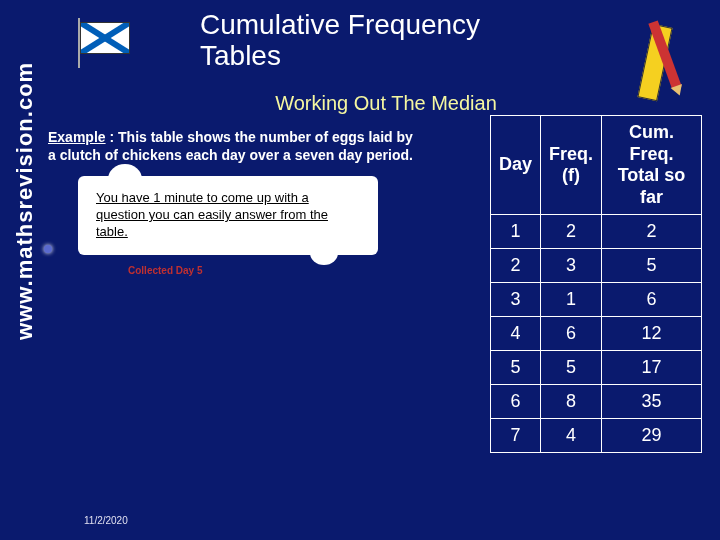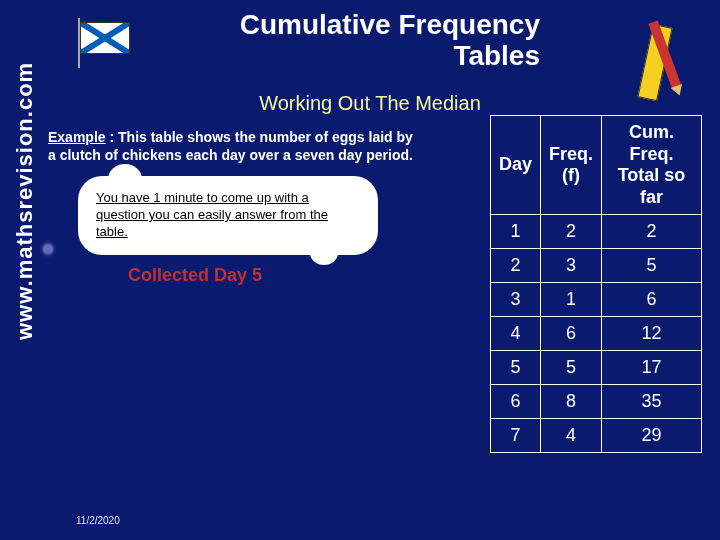--- a/index.html
+++ b/index.html
@@ -1,49 +1,49 @@
 <!DOCTYPE html>
 <html><head>
 <meta charset="utf-8">
 <style>
   * { box-sizing: border-box; margin: 0; padding: 0; }
   body { width: 720px; height: 540px; background: #0a1a6e; font-family: "Comic Sans MS", cursive, sans-serif; color: white; overflow: hidden; position: relative; }
   .slide { width: 100%; height: 100%; position: relative; }
-  .title { position: absolute; top: 10px; left: 200px; width: 340px; text-align: right; font-size: 28px; font-weight: bold; line-height: 1.1; }
-  .subtitle { position: absolute; top: 92px; left: 160px; width: 420px; text-align: center; font-size: 20px; color: #f5f7a0; }
+  .title { position: absolute; top: 10px; left: 200px; width: 340px; text-align: left; font-size: 28px; font-weight: normal; line-height: 1.1; }
+  .subtitle { position: absolute; top: 92px; left: 176px; width: 420px; text-align: center; font-size: 20px; color: #f5f7a0; }
   .flag { position: absolute; top: 22px; left: 80px; width: 50px; height: 32px; background: white; border: 1px solid #333; }
   .flag::before, .flag::after { content: ""; position: absolute; background: #005eb8; }
   .flag::before { top: 0; left: 0; width: 100%; height: 100%; clip-path: polygon(0 0, 12% 0, 100% 88%, 100% 100%, 88% 100%, 0 12%); }
   .flag::after { top: 0; left: 0; width: 100%; height: 100%; clip-path: polygon(88% 0, 100% 0, 100% 12%, 12% 100%, 0 100%, 0 88%); }
   .flag-pole { position: absolute; top: 18px; left: 78px; width: 2px; height: 50px; background: #aaa; }
   .clip-graphic { position: absolute; top: 5px; right: 20px; width: 90px; height: 100px; }
   .ruler { position: absolute; top: 20px; left: 35px; width: 20px; height: 75px; background: #f5d020; border: 1px solid #333; transform: rotate(12deg); }
   .pencil { position: absolute; top: 15px; left: 50px; width: 10px; height: 70px; background: #cc3333; transform: rotate(-20deg); }
   .pencil-tip { position: absolute; bottom: -8px; left: -1px; width: 0; height: 0; border-left: 6px solid transparent; border-right: 6px solid transparent; border-top: 10px solid #e8c070; }
   .vertical-url { position: absolute; left: 12px; top: 340px; transform: rotate(-90deg); transform-origin: left top; font-size: 22px; font-weight: bold; color: white; white-space: nowrap; letter-spacing: 1px; }
   .content { position: absolute; top: 128px; left: 48px; width: 370px; }
   .example-text { font-size: 14px; font-weight: bold; margin-bottom: 12px; line-height: 1.3; }
   .example-text .underline { text-decoration: underline; }
   .second-text { font-size: 14px; font-weight: bold; margin: 8px 0 14px 14px; line-height: 1.3; }
   .bullet { position: absolute; left: 44px; top: 245px; width: 8px; height: 8px; border-radius: 50%; background: #5a6acf; box-shadow: 0 0 4px white; }
-  .cloud { position: relative; margin: 10px 0 10px 30px; width: 300px; background: white; color: black; font-size: 13px; padding: 14px 18px; border-radius: 24px; line-height: 1.3; text-decoration: underline; }
+  .cloud { position: relative; margin: 10px 0 10px 30px; width: 300px; background: white; color: black; font-size: 13px; padding: 14px 18px; border-radius: 6px; line-height: 1.3; text-decoration: underline; }
   .cloud::before, .cloud::after { content: ""; position: absolute; background: white; border-radius: 50%; }
   .cloud::before { width: 34px; height: 30px; top: -12px; left: 30px; }
   .cloud::after { width: 28px; height: 24px; bottom: -10px; right: 40px; }
   .question1 { font-size: 14px; margin-top: 8px; margin-left: 20px; }
   .q1-a { font-weight: bold; }
   .q1-b { color: #c03030; font-weight: bold; }
-  .question2 { font-size: 18px; margin-top: 6px; margin-left: 80px; color: #c03030; font-weight: bold; }
+  .question2 { font-size: 10px; margin-top: 6px; margin-left: 80px; color: #c03030; font-weight: bold; }
   .data-table { position: absolute; top: 115px; right: 18px; border-collapse: collapse; font-size: 18px; text-align: center; }
   .data-table th, .data-table td { border: 1px solid white; padding: 6px 10px; text-align: center; }
   .data-table th { font-weight: bold; padding: 6px 8px; line-height: 1.2; }
   .data-table th:nth-child(1) { width: 44px; }
   .data-table th:nth-child(2) { width: 48px; }
   .data-table th:nth-child(3) { width: 100px; }
-  .footer-date { position: absolute; bottom: 14px; left: 76px; font-size: 10px; color: #e0e0f0; }
+  .footer-date { position: absolute; bottom: 14px; left: 84px; font-size: 10px; color: #e0e0f0; }
   .footer-credit { position: absolute; bottom: 14px; left: 260px; font-size: 10px; color: #e0e0f0; }
 </style>
 </head>
 <body>
 
 <div class="slide">
 
   <div class="flag-pole"></div>
   <div class="flag"></div>
 

